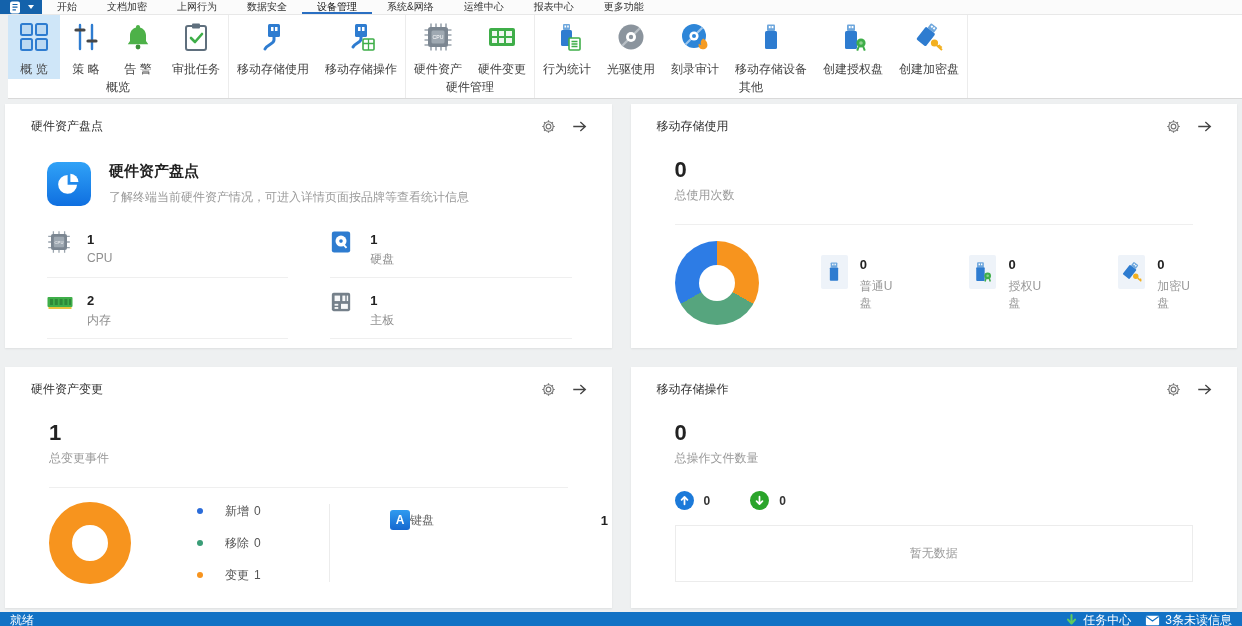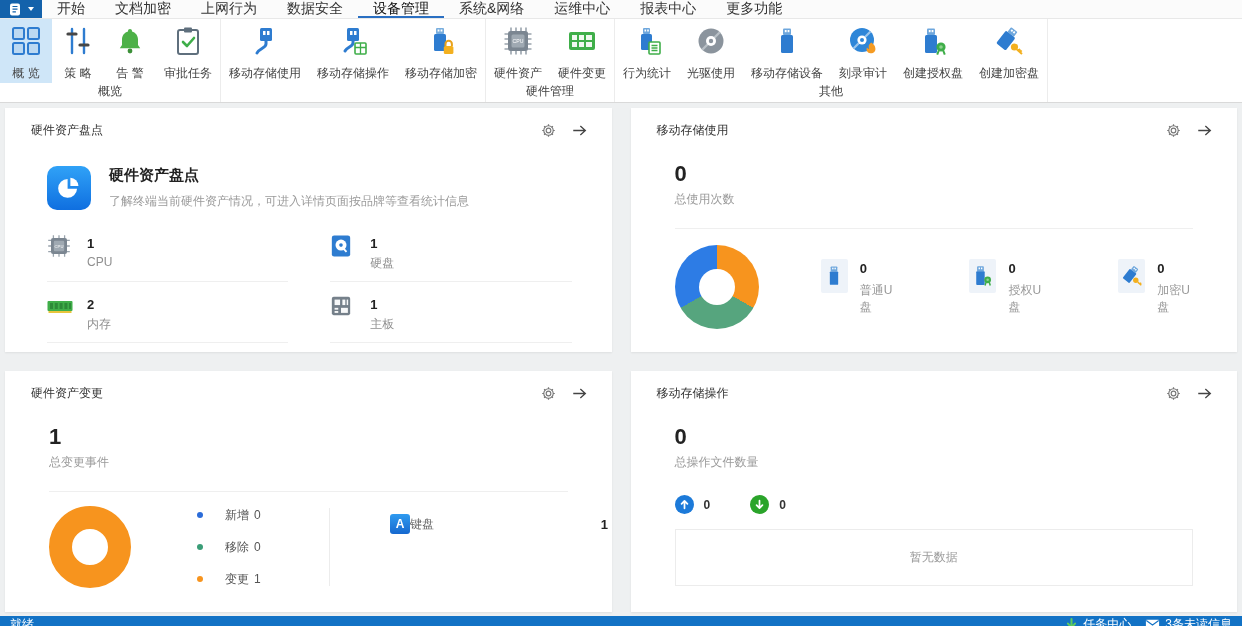--- a/index.html
+++ b/index.html
@@ -4,25 +4,25 @@
 <style>
   * { margin:0; padding:0; box-sizing:border-box; }
   html,body { width:1242px; height:626px; overflow:hidden; }
   body { font-family:"Liberation Sans","DejaVu Sans",sans-serif; background:#eef0f1; }
   .app { width:1242px; height:626px; display:flex; flex-direction:column; }
 
   
   .menubar { height:19px; background:#fbfbfb; display:flex; align-items:stretch; border-bottom:1px solid #e8e8e8; }
   .appbtn { width:42px; background:#1462ab; display:flex; align-items:center; justify-content:center; cursor:pointer; }
   .caret { width:0; height:0; border-left:3px solid transparent; border-right:3px solid transparent; border-top:4px solid #fff; margin-left:4px; }
-  .mi { display:flex; align-items:center; padding:0 15px; font-size:14px; color:#333; cursor:pointer; }
+  .mi { display:flex; align-items:center; padding:0 15px; font-size:10px; color:#333; cursor:pointer; }
   .mi.sel { box-shadow:inset 0 -2px 0 #2a6fc2; color:#111; }
 
   
-  .ribbon { height:84px; background:#fff; border-bottom:1px solid #d9d9d9; display:flex; }
+  .ribbon { height:84px; background:#fff; border-bottom:1px solid #d9d9d9; display:flex;margin-left:8px; }
   .rb-group { display:flex; flex-direction:column; border-right:1px solid #ececec; }
   .rb-buttons { display:flex; align-items:flex-start; flex:1; }
   .rbtn { display:flex; flex-direction:column; align-items:center; padding:7px 8px 0 8px; min-width:52px; height:64px; cursor:pointer; }
   .rbtn.sel { background:#cfe6f8; }
   .rlabel { font-size:12px; color:#444; margin-top:5px; white-space:nowrap; }
   .rgroup-label { text-align:center; font-size:12px; color:#404040; padding:0 6px 4px 6px; }
 
   
   .content { flex:1; padding:5px 5px 4px 5px; display:grid; grid-template-columns:1fr 1fr; grid-template-rows:244px 241px; gap:19px; background:#eef0f1; }
   .card { background:#fff; box-shadow:0 1px 2px rgba(0,0,0,.07); overflow:hidden; }
@@ -171,31 +171,20 @@
           <span><svg width="30" height="30" viewBox="0 0 30 30">
                 <rect x="9" y="2" width="12" height="13" rx="1.5" fill="#2e7cd0"></rect>
                 <rect x="12" y="5" width="2.5" height="4" fill="#fff"></rect>
                 <rect x="16" y="5" width="2.5" height="4" fill="#fff"></rect>
                 <path d="M15 15v2c0 3.5-6 4-8 8" fill="none" stroke="#2e7cd0" stroke-width="3" stroke-linecap="round"></path>
                 <rect x="17" y="17" width="11" height="11" rx="1" fill="#fff" stroke="#3fae49" stroke-width="1.6"></rect>
                 <path d="M17 21.5h11M22.5 17v11" stroke="#3fae49" stroke-width="1.3"></path>
               </svg></span>
           <span class="rlabel">移动存储操作</span>
         </div>
-        <div class="rbtn">
-          <span><svg width="30" height="30" viewBox="0 0 30 30">
-                <rect x="10" y="2" width="8" height="6" rx="1" fill="#79aede"></rect>
-                <rect x="11.6" y="3.5" width="1.8" height="2" fill="#fff"></rect>
-                <rect x="14.6" y="3.5" width="1.8" height="2" fill="#fff"></rect>
-                <rect x="8" y="8" width="12" height="17" rx="1.5" fill="#2e7cd0"></rect>
-                <path d="M19.5 20v-2a3.2 3.2 0 0 1 6.4 0v2" fill="none" stroke="#e8a21c" stroke-width="2"></path>
-                <rect x="17.8" y="20" width="9.6" height="8" rx="1.5" fill="#f3b01f"></rect>
-              </svg></span>
-          <span class="rlabel">移动存储加密</span>
-        </div>
       </div>
     </div>
 
     <div class="rb-group">
       <div class="rb-buttons">
         <div class="rbtn">
           <span><svg width="30" height="30" viewBox="0 0 30 30">
                 <g stroke="#9aa4ad" stroke-width="1.6">
                   <path d="M8 1.5v4M13 1.5v4M18 1.5v4M23 1.5v4M8 24.5v4M13 24.5v4M18 24.5v4M23 24.5v4M1.5 8h4M1.5 13h4M1.5 18h4M1.5 23h4M24.5 8h4M24.5 13h4M24.5 18h4M24.5 23h4"></path>
                 </g>
@@ -240,36 +229,36 @@
           <span><svg width="30" height="30" viewBox="0 0 30 30">
                 <circle cx="15" cy="15" r="12.5" fill="#8b949d"></circle>
                 <path d="M23.8 6.2l-5.4 5.4M6.2 23.8l5.4-5.4" stroke="#b9c0c6" stroke-width="2.2"></path>
                 <circle cx="15" cy="15" r="5" fill="#fff"></circle>
                 <circle cx="15" cy="15" r="2.2" fill="#8b949d"></circle>
               </svg></span>
           <span class="rlabel">光驱使用</span>
         </div>
         <div class="rbtn">
           <span><svg width="30" height="30" viewBox="0 0 30 30">
-                <rect x="11" y="2.5" width="8" height="6.5" rx="1" fill="#6ea7dd"></rect>
-                <rect x="12.8" y="4" width="1.8" height="2.2" fill="#fff"></rect>
-                <rect x="15.6" y="4" width="1.8" height="2.2" fill="#fff"></rect>
-                <rect x="9" y="9" width="12" height="18" rx="1.5" fill="#2e7cd0"></rect>
-              </svg></span>
-          <span class="rlabel">移动存储设备</span>
-        </div>
-        <div class="rbtn">
-          <span><svg width="30" height="30" viewBox="0 0 30 30">
                 <circle cx="14" cy="14" r="12" fill="#2e86d8"></circle>
                 <path d="M22.3 5.7l-5 5M5.7 22.3l5-5" stroke="#9cc6ec" stroke-width="2.2"></path>
                 <circle cx="14" cy="14" r="4.6" fill="#fff"></circle>
                 <circle cx="14" cy="14" r="2" fill="#2e86d8"></circle>
                 <path d="M23.2 16.6c-2.6 1.7-3.1 4.1-2 6.5-.9-.3-1.7-.9-2.2-1.7-1.4 2.9.5 5.4 3.4 5.8 3 .4 5.3-1.9 5-4.8-.2-2.5-1.9-4.3-4.2-5.8z" fill="#f59b23"></path>
               </svg></span>
           <span class="rlabel">刻录审计</span>
+        </div>
+        <div class="rbtn">
+          <span><svg width="30" height="30" viewBox="0 0 30 30">
+                <rect x="11" y="2.5" width="8" height="6.5" rx="1" fill="#6ea7dd"></rect>
+                <rect x="12.8" y="4" width="1.8" height="2.2" fill="#fff"></rect>
+                <rect x="15.6" y="4" width="1.8" height="2.2" fill="#fff"></rect>
+                <rect x="9" y="9" width="12" height="18" rx="1.5" fill="#2e7cd0"></rect>
+              </svg></span>
+          <span class="rlabel">移动存储设备</span>
         </div>
         <div class="rbtn">
           <span><svg width="30" height="30" viewBox="0 0 30 30">
                 <rect x="9" y="2.5" width="8" height="6.5" rx="1" fill="#6ea7dd"></rect>
                 <rect x="10.8" y="4" width="1.8" height="2.2" fill="#fff"></rect>
                 <rect x="13.6" y="4" width="1.8" height="2.2" fill="#fff"></rect>
                 <rect x="7" y="9" width="12" height="18" rx="1.5" fill="#2e7cd0"></rect>
                 <path d="M20.8 24.5l-1.6 4.2M25.2 24.5l1.6 4.2" stroke="#3fae49" stroke-width="2"></path>
                 <circle cx="23" cy="21" r="4.6" fill="#3fae49"></circle>
                 <circle cx="23" cy="21" r="1.8" fill="#8fd18f"></circle>

